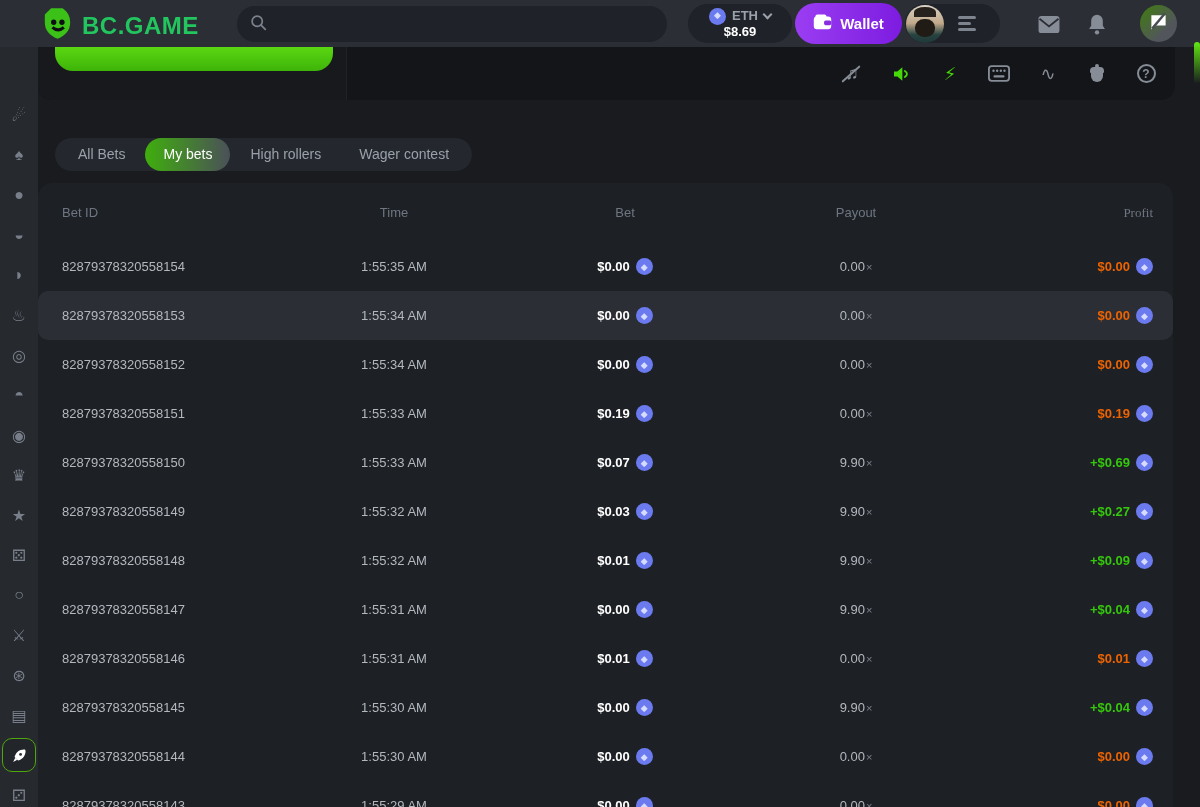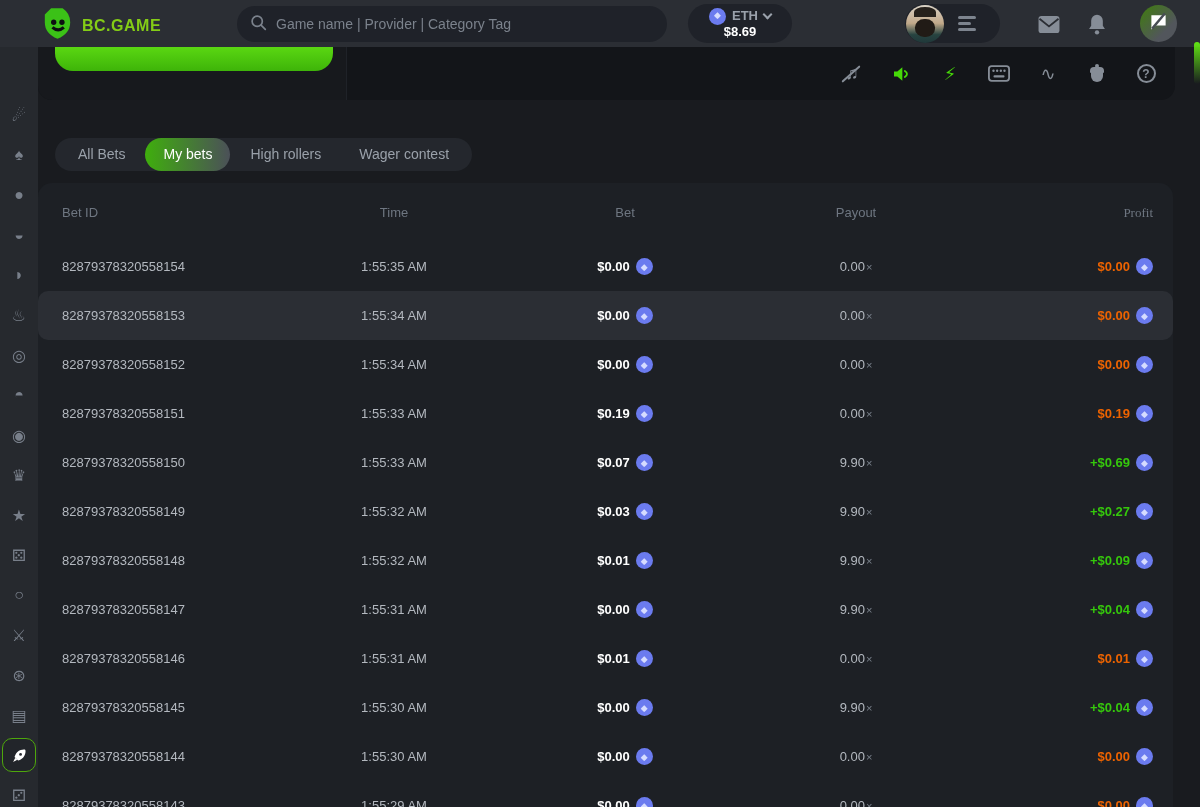--- a/index.html
+++ b/index.html
@@ -3,21 +3,21 @@
 <meta charset="utf-8">
 <style>
   * { margin:0; padding:0; box-sizing:border-box; }
   html,body { width:1200px; height:807px; overflow:hidden; }
   body { font-family:"Liberation Sans","DejaVu Sans",sans-serif; background:#191b1f; color:#b3b8bf; }
   .app { position:relative; width:1200px; height:807px; overflow:hidden; background:#191b1f; }
 
   
   .topnav { position:absolute; left:0; top:0; width:1200px; height:47px; background:#2b2e34; z-index:5; }
   .logo { position:absolute; left:42px; top:7px; display:flex; align-items:center; gap:9px; }
-  .logo-text { color:#84cc16; font-weight:800; font-size:16px; letter-spacing:.5px; }
+  .logo-text { color:#22c55e; font-weight:800; font-size:24px; letter-spacing:.5px; }
   .search { position:absolute; left:237px; top:6px; width:430px; height:36px; background:#1f2229; border-radius:18px; display:flex; align-items:center; padding:0 13px; gap:9px; }
   .search input { background:transparent; border:none; outline:none; color:#c7ccd2; font-size:14px; width:100%; font-family:inherit; }
   .search input::placeholder { color:#7b828c; }
   .currency { position:absolute; left:688px; top:4px; width:104px; height:39px; background:#1f2229; border-radius:20px; display:flex; flex-direction:column; align-items:center; justify-content:center; line-height:1.1; cursor:pointer; }
   .cur-row { display:flex; align-items:center; gap:6px; }
   .cur-code { color:#9aa1ab; font-size:13px; font-weight:700; }
   .chev { width:7px; height:7px; border-right:2px solid #9aa1ab; border-bottom:2px solid #9aa1ab; transform:rotate(45deg); margin-top:-3px; }
   .cur-bal { color:#fff; font-size:13px; font-weight:700; }
   .coin-eth { width:17px; height:17px; border-radius:50%; background:#6b7bef; display:inline-flex; align-items:center; justify-content:center; color:#d6dcff; font-size:9px; flex:0 0 auto; }
   .wallet-btn { position:absolute; left:795px; top:3px; width:107px; height:41px; border:none; border-radius:21px; background:linear-gradient(90deg,#9a3df2,#7d1ce0); color:#fff; font-weight:700; font-size:15px; display:flex; align-items:center; justify-content:center; gap:8px; cursor:pointer; font-family:inherit; }
@@ -94,32 +94,41 @@
       <span class="logo-text">BC.GAME</span>
     </div>
 
     <div class="search">
       <span>
         <svg width="17" height="17" viewBox="0 0 20 20">
             <circle cx="8.5" cy="8.5" r="6" fill="none" stroke="#7b828c" stroke-width="2"></circle>
             <line x1="13" y1="13" x2="18" y2="18" stroke="#7b828c" stroke-width="2" stroke-linecap="round"></line>
           </svg>
       </span>
-      <input type="text" placeholder="Game name | Provider | Category Tag" style="">
     </div>
 
     <div class="currency">
       <div class="cur-row">
         <span class="coin-eth">◆</span>
         <span class="cur-code">ETH</span>
         <span class="chev"></span>
       </div>
       <span class="cur-bal">$8.69</span>
     </div>
 
+    <button class="wallet-btn">
+      <span>
+        <svg width="19" height="16" viewBox="0 0 24 20">
+            <rect x="1" y="3" width="22" height="16" rx="4" fill="#fff"></rect>
+            <rect x="14" y="8" width="9" height="6" rx="2" fill="#8a2ce2"></rect>
+            <rect x="3" y="0.5" width="14" height="5" rx="2.5" fill="#fff"></rect>
+          </svg>
+      </span>
+      <span>Wallet</span>
+    </button>
 
     <div class="profile">
       <div class="avatar"></div>
       <div class="betslip">
           <i></i>
           <i></i>
           <i></i>
         </div>
     </div>
 

